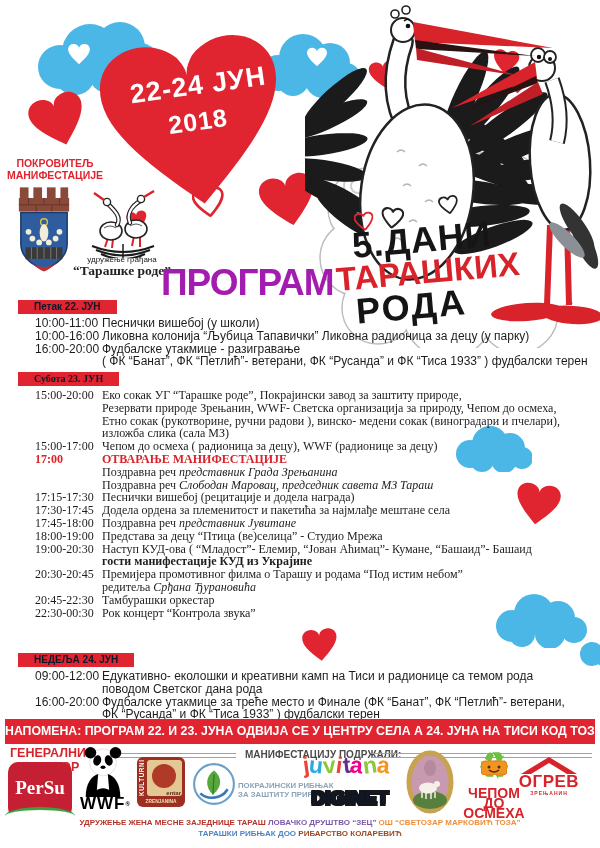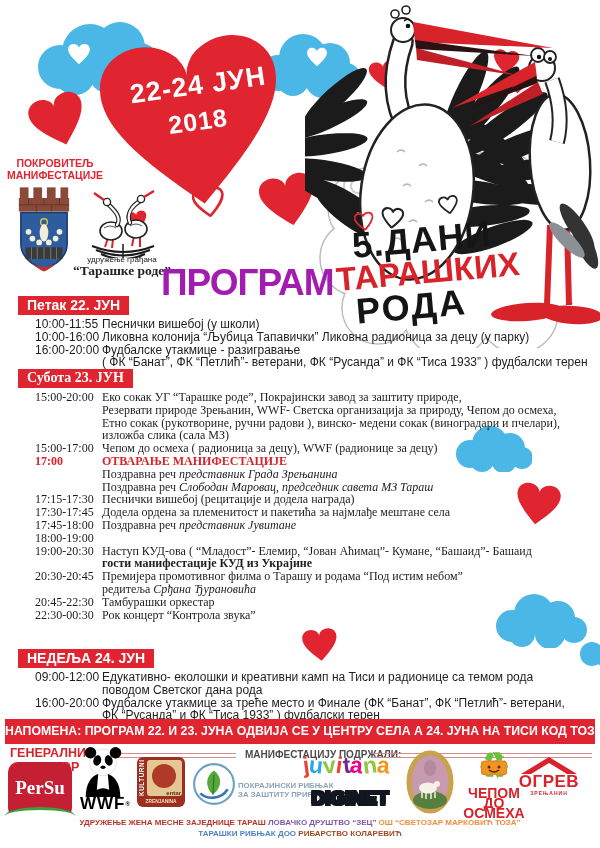--- a/index.html
+++ b/index.html
@@ -24,22 +24,22 @@
   
   .title1{left:352px;top:219px;font-size:36px;font-weight:bold;color:#151515;
      transform:rotate(-5deg);z-index:4;letter-spacing:1px;}
   .title2{left:336px;top:253px;font-size:33px;font-weight:bold;color:#d8232a;
      transform:rotate(-5deg);z-index:4;}
   .title3{left:356px;top:286px;font-size:36px;font-weight:bold;color:#151515;
      transform:rotate(-5deg);z-index:4;letter-spacing:2px;}
   
   .sec{position:absolute;left:0;right:0;z-index:4;}
   .sec1{top:296px;} .sec2{top:368px;font-family:Liberation Serif, serif;} .sec3{top:649px;}
-  .dayban{display:inline-block;margin-left:18px;background:#e02430;color:#ffffff;font-weight:bold;
-     font-size:14px;padding:1px 9px 2px;margin-bottom:3px;}
+  .dayban{display:inline-block;margin-left:18px;background:#e02430;color:#0f172a;font-weight:bold;
+     font-size:10px;padding:1px 16px 2px;margin-bottom:3px;}
   .row{display:flex;padding-left:35px;font-size:12px;line-height:12.8px;color:#1d1d1f;}
   .time{width:65px;flex:none;}
   .etext{flex:1;padding-left:2px;white-space:nowrap;}
   .redrow .time,.redrow .etext{color:#d8232a;font-weight:bold;}
   .b{font-weight:bold;}
   em{font-style:italic;}
   
   .note{left:5px;top:719px;width:590px;background:#e02430;color:#fff;font-weight:bold;
      font-size:12.3px;text-align:center;padding:5px 0 6px;z-index:5;white-space:nowrap;}
   
@@ -382,21 +382,21 @@
   <div class="abs assoc-name">“Тарашке роде”</div>
 
   <div class="abs program-label">ПРОГРАМ</div>
   <div class="abs title1">5.ДАНИ</div>
   <div class="abs title2">ТАРАШКИХ</div>
   <div class="abs title3">РОДА</div>
 
   <div class="sec sec1">
     <div class="dayban">Петак 22. ЈУН</div>
     <div class="row">
-        <span class="time">10:00-11:55</span>
+        <span class="time">10:00-11:00</span>
         <span class="etext">Песнички вишебој (у школи)</span>
       </div>
     <div class="row">
         <span class="time">10:00-16:00</span>
         <span class="etext">Ликовна колонија “Љубица Тапавички” Ликовна радионица за децу (у парку)</span>
       </div>
     <div class="row">
         <span class="time">16:00-20:00</span>
         <span class="etext">Фудбалске утакмице - разигравање</span>
       </div>
@@ -450,20 +450,21 @@
       </div>
     <div class="row">
         <span class="time">17:45-18:00</span>
         <span class="etext"><span>Поздравна реч </span><em>представник Јувитане</em></span>
       </div>
     <div class="row">
         <span class="time"></span>
       </div>
     <div class="row">
         <span class="time">18:00-19:00</span>
+        <span class="etext">Представа за децу “Птица (ве)селица” - Студио Мрежа</span>
       </div>
     <div class="row">
         <span class="time">19:00-20:30</span>
         <span class="etext">Наступ КУД-ова ( “Младост”- Елемир, “Јован Аћимац”- Кумане, “Башаид”- Башаид</span>
       </div>
     <div class="row">
         <span class="time"></span>
         <span class="etext b">гости манифестације КУД из Украјине</span>
       </div>
     <div class="row">

